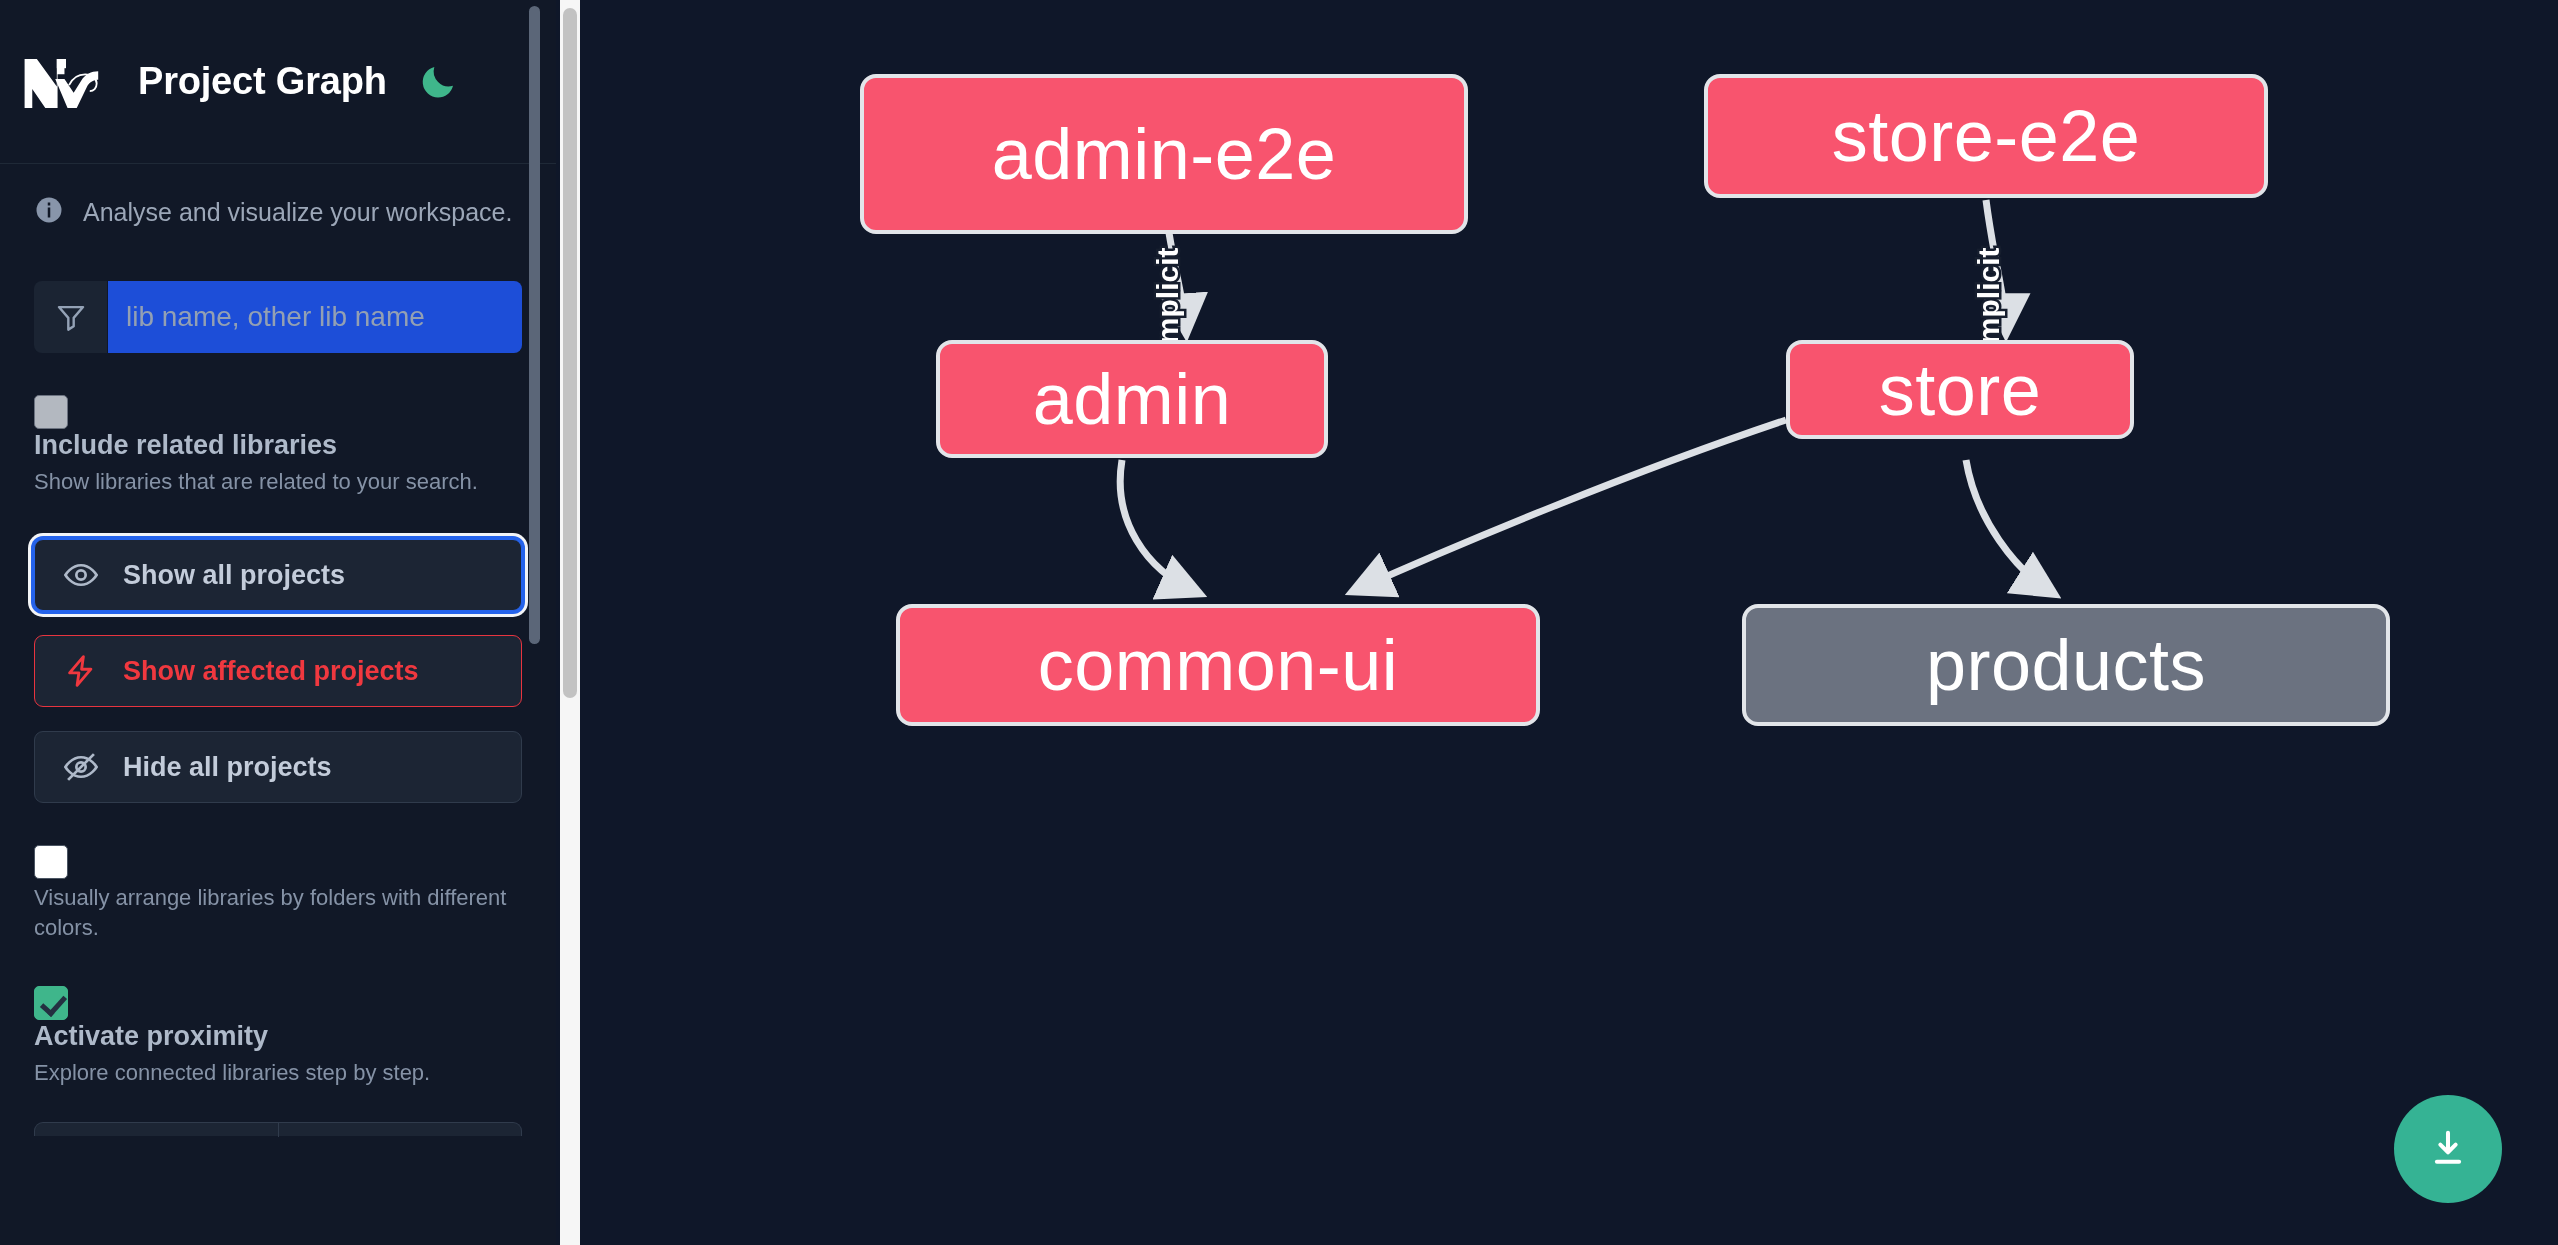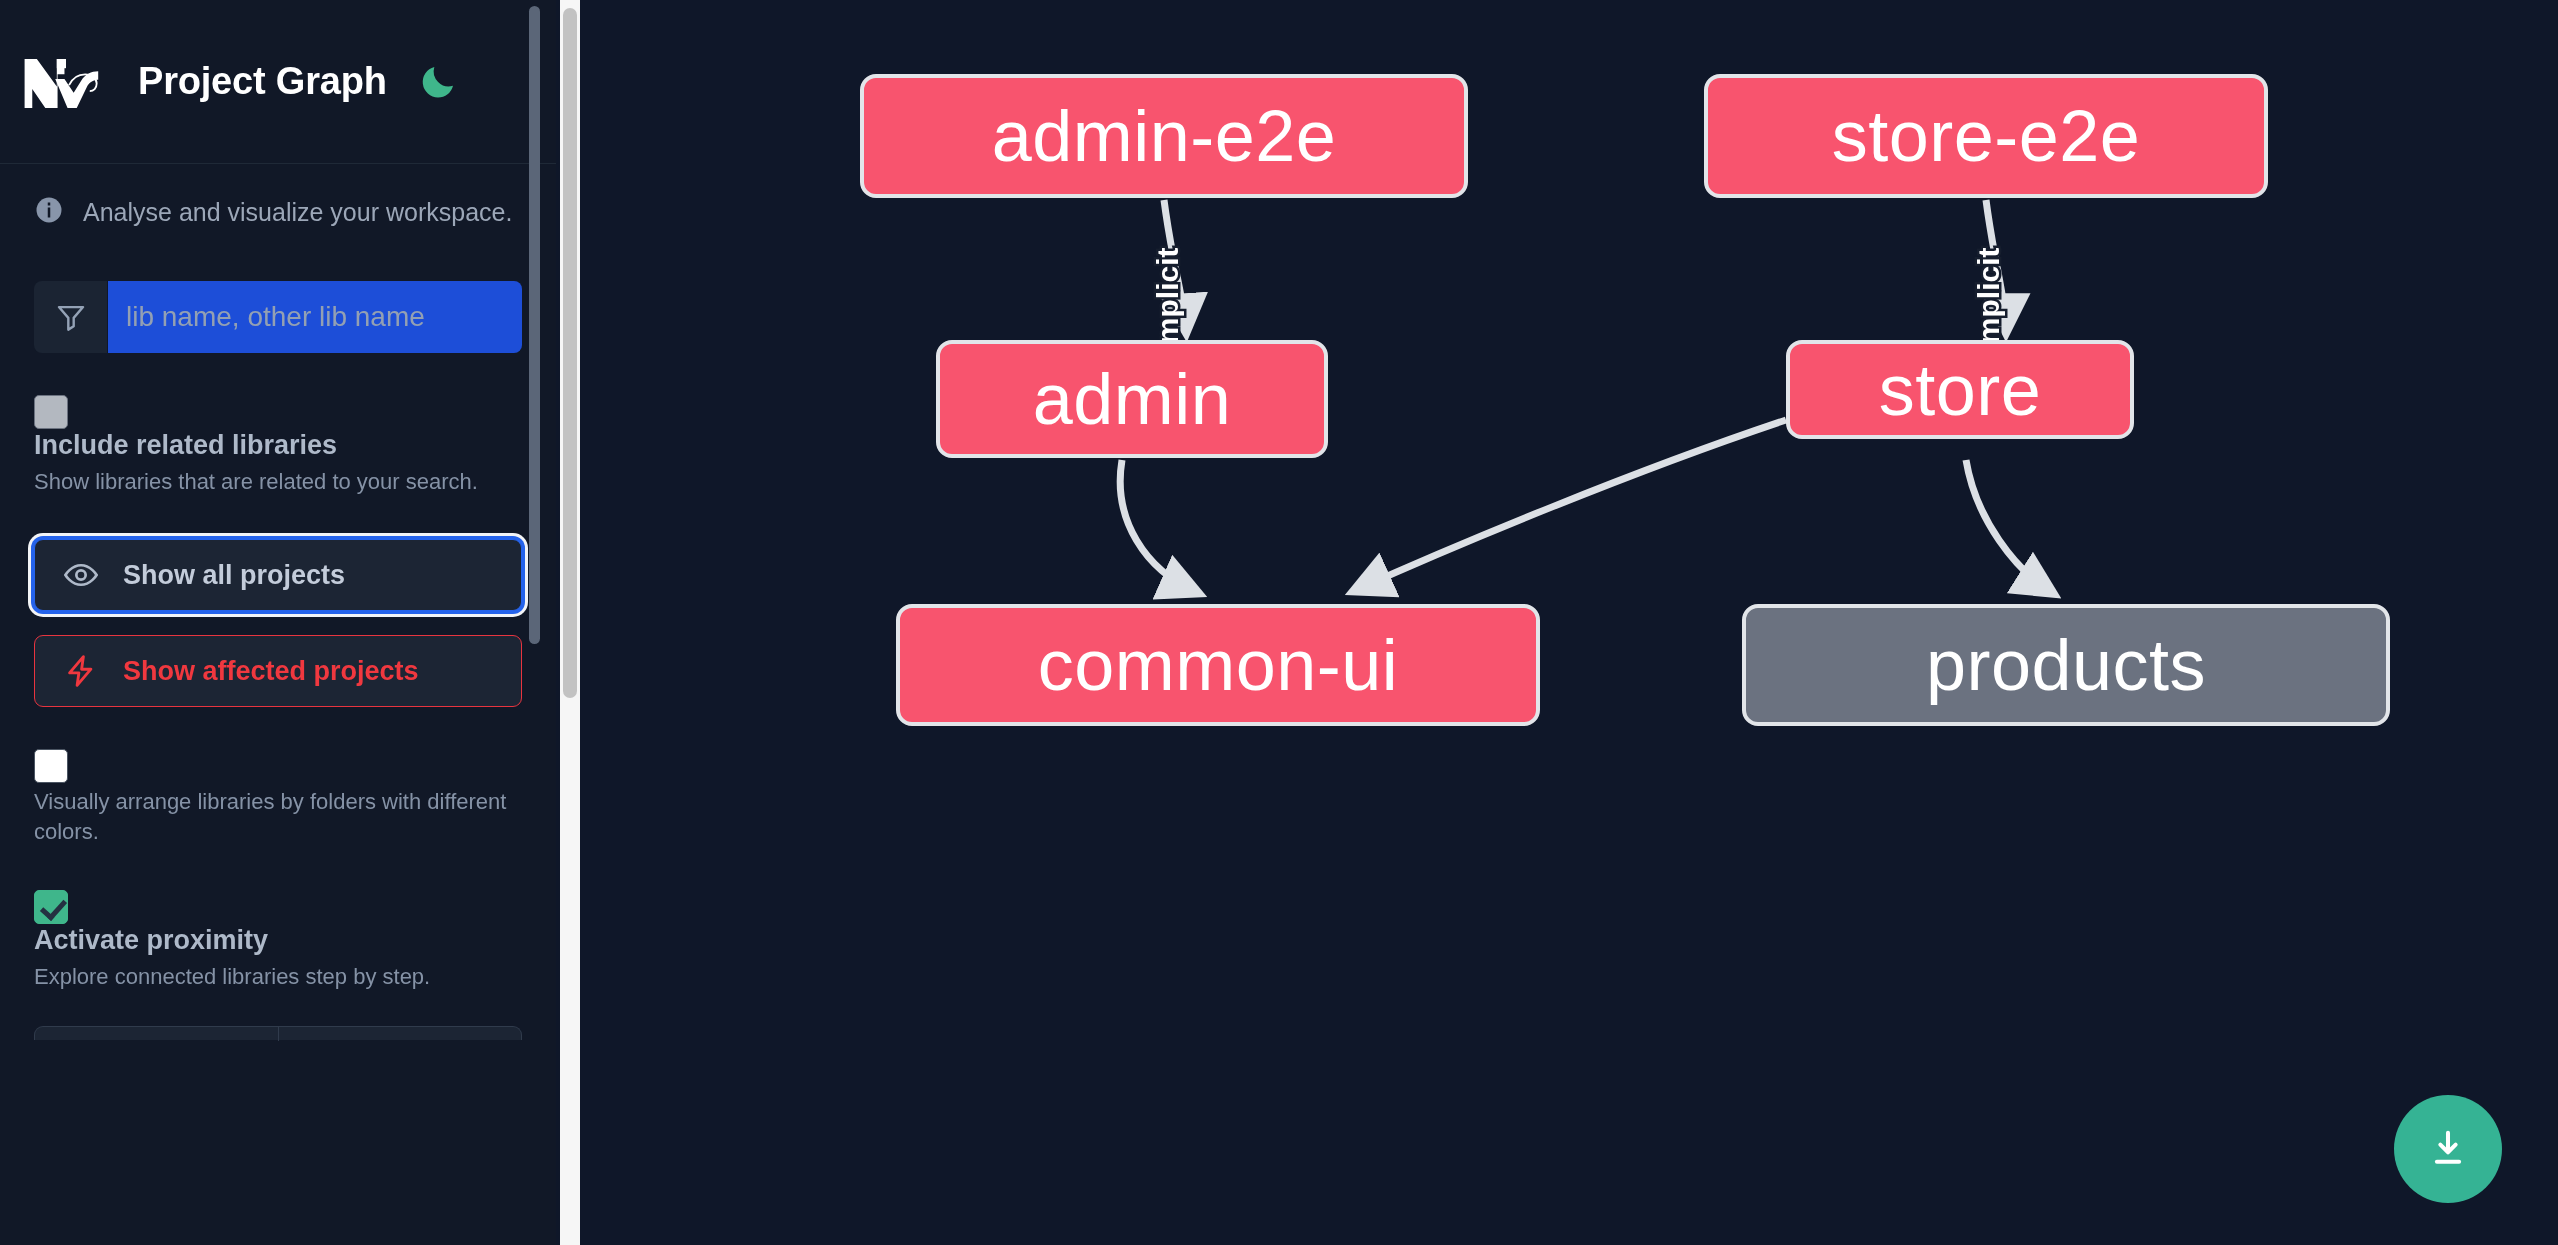--- a/index.html
+++ b/index.html
@@ -271,20 +271,30 @@
 
         <div class="gbtn danger">
           <span class="ico">
             <svg viewBox="0 0 24 24" width="36" height="36" aria-hidden="true">
               <path fill="none" stroke="#F0383F" stroke-width="1.9" stroke-linejoin="round" d="M13.6 2.4 4.4 13.2h6.2l-1.2 8.4 9.2-10.8h-6.2l1.2-8.4z"></path>
             </svg>
           </span>
           <span>Show affected projects</span>
         </div>
 
+        <div class="gbtn">
+          <span class="ico">
+            <svg viewBox="0 0 24 24" width="36" height="36" aria-hidden="true">
+              <path fill="none" stroke="#AEB9C9" stroke-width="1.8" d="M1.6 12S5.4 5.5 12 5.5 22.4 12 22.4 12 18.6 18.5 12 18.5 1.6 12 1.6 12z"></path>
+              <circle cx="12" cy="12" r="3.1" fill="none" stroke="#AEB9C9" stroke-width="1.8"></circle>
+              <line x1="3.4" y1="20.6" x2="20.6" y2="3.4" stroke="#AEB9C9" stroke-width="1.8"></line>
+            </svg>
+          </span>
+          <span>Hide all projects</span>
+        </div>
       </div>
 
       <div class="opt-row">
         <span class="cbox white"></span>
         <span class="opt-text">
           <div class="opt-desc">Visually arrange libraries by folders with different colors.</div>
         </span>
       </div>
 
       <div class="opt-row">
@@ -318,21 +328,21 @@
         <path d="M1230 420 C 1080 470, 900 545, 800 590"></path>
         <path d="M1410 460 C 1420 520, 1460 570, 1495 592"></path>
       </g>
       <g font-family="Liberation Sans, sans-serif" font-size="30" font-weight="700" fill="#FFFFFF" stroke="#161E2E" stroke-width="5" paint-order="stroke">
         <text transform="translate(622,300) rotate(-90)" text-anchor="middle">implicit</text>
         <text transform="translate(1443,300) rotate(-90)" text-anchor="middle">implicit</text>
       </g>
     </svg>
 
     <div id="nodes-layer">
-        <div class="node" style="left: 304px; top: 74px; width: 608px; height: 124px; background: rgb(248, 84, 110); border-color: rgb(226, 229, 233); color: rgb(255, 255, 255);">admin-e2e</div>
+        <div class="node" style="left: 304px; top: 74px; width: 608px; height: 160px; background: rgb(248, 84, 110); border-color: rgb(226, 229, 233); color: rgb(255, 255, 255);">admin-e2e</div>
         <div class="node" style="left: 1148px; top: 74px; width: 564px; height: 124px; background: rgb(248, 84, 110); border-color: rgb(226, 229, 233); color: rgb(255, 255, 255);">store-e2e</div>
         <div class="node" style="left: 380px; top: 340px; width: 392px; height: 118px; background: rgb(248, 84, 110); border-color: rgb(226, 229, 233); color: rgb(255, 255, 255);">admin</div>
         <div class="node" style="left: 1230px; top: 340px; width: 348px; height: 99px; background: rgb(248, 84, 110); border-color: rgb(226, 229, 233); color: rgb(255, 255, 255);">store</div>
         <div class="node" style="left: 340px; top: 604px; width: 644px; height: 122px; background: rgb(248, 84, 110); border-color: rgb(226, 229, 233); color: rgb(255, 255, 255);">common-ui</div>
         <div class="node" style="left: 1186px; top: 604px; width: 648px; height: 122px; background: rgb(107, 114, 128); border-color: rgb(226, 229, 233); color: rgb(255, 255, 255);">products</div>
       </div>
 
     <div id="gr-scrollbar">
       <div id="gr-scroll-thumb"></div>
     </div>

